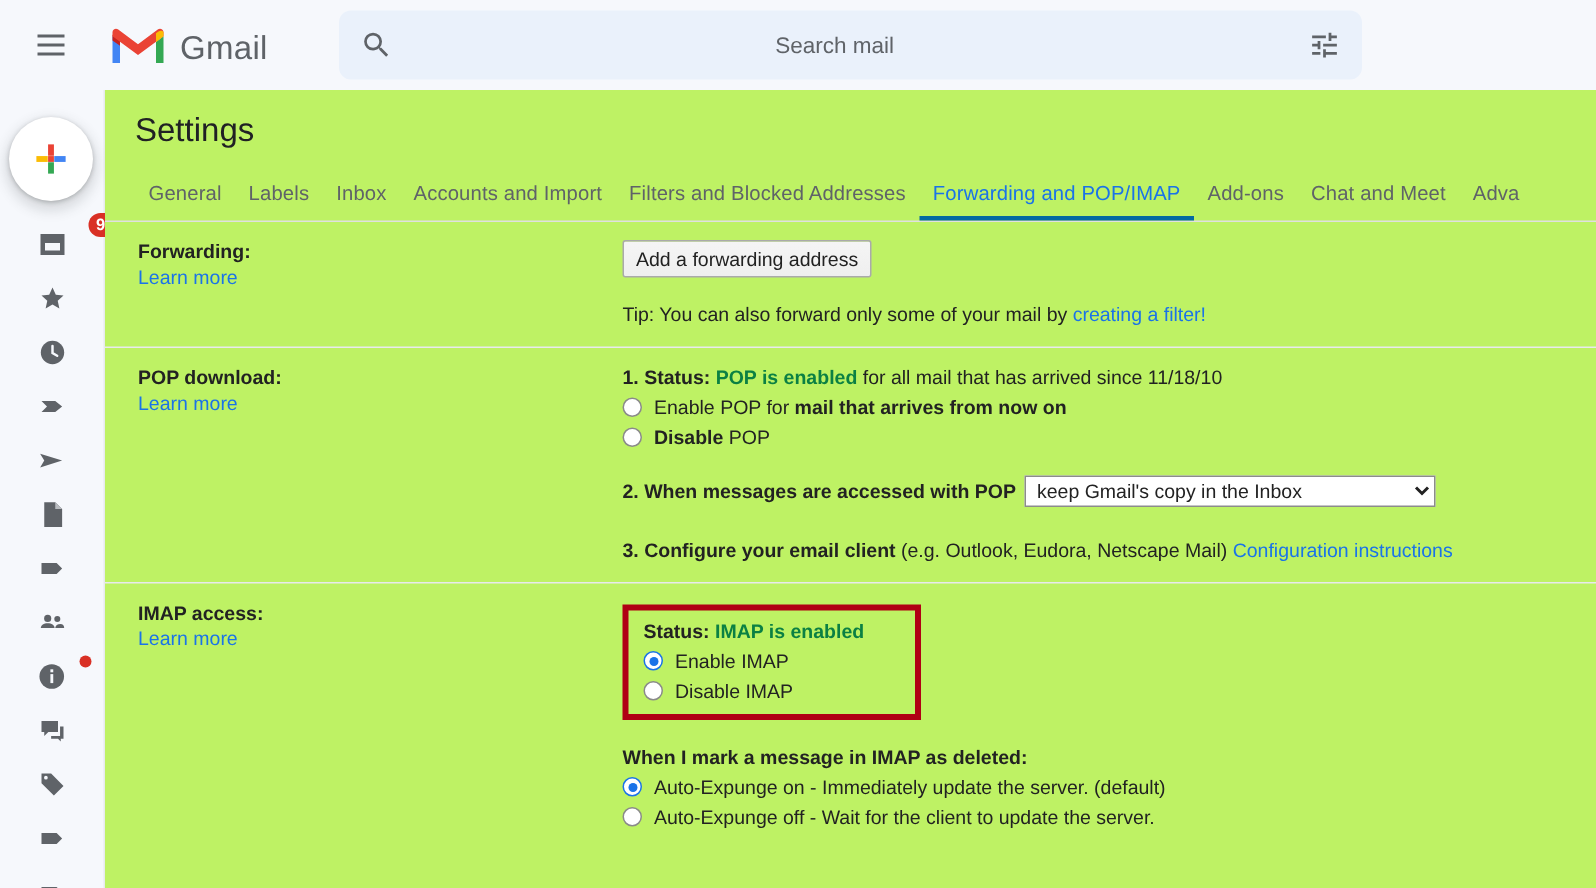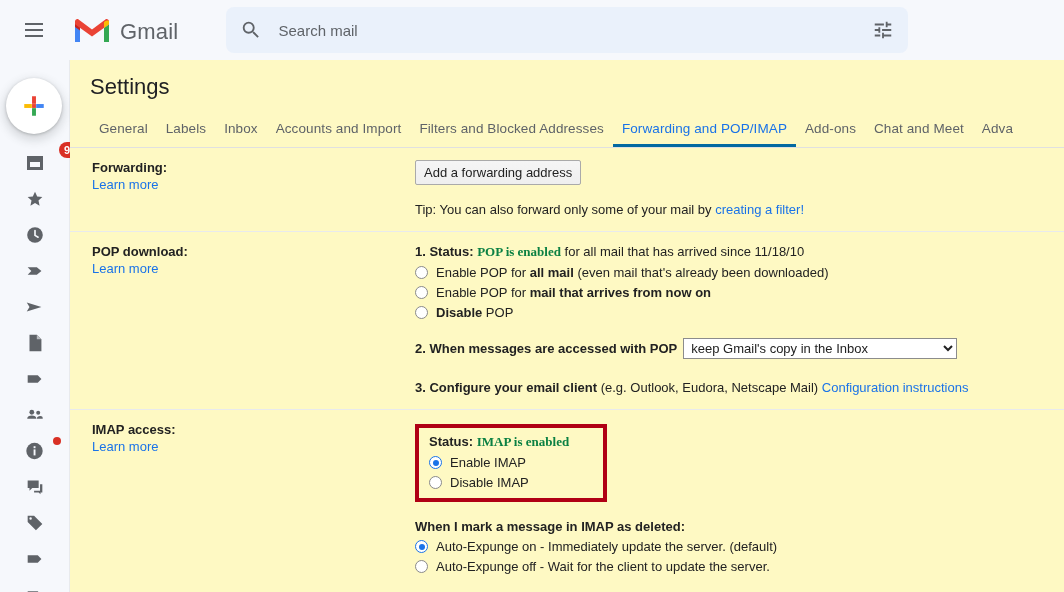--- a/index.html
+++ b/index.html
@@ -38,21 +38,21 @@
     width: 682px; height: 46px;
     background: #eaf1fb;
     border-radius: 8px;
     display: flex; align-items: center;
     position: relative;
   }
   .search-icon { margin-left: 14px; width: 22px; height: 22px; flex: 0 0 auto; }
   .search-input {
     border: 0; outline: 0; background: transparent;
     margin-left: 14px; font-size: 15px; color: #202124;
-    width: 560px; font-family: "Liberation Sans", sans-serif;
+    width: 560px; font-family: "Liberation Sans", sans-serif; text-align: center;
   }
   .search-input::placeholder { color: #5f6368; }
   .tune-icon {
     position: absolute; right: 14px; top: 12px;
     width: 22px; height: 22px; cursor: pointer;
   }
 
   
   .rail {
     position: absolute; top: 60px; left: 0;
@@ -84,21 +84,21 @@
     position: absolute; left: 30px; top: -2px;
     width: 8px; height: 8px; border-radius: 50%;
     background: #d93025;
   }
   .ico-holder { position: relative; width: 24px; height: 24px; }
 
   
   .main {
     position: absolute; top: 60px; left: 70px;
     width: 994px; height: 532px;
-    background: #fef9c3; overflow: hidden;
+    background: #bef264; overflow: hidden;
   }
   .settings-title {
     font-size: 22px; color: #202124;
     padding: 14px 0 0 20px; font-weight: normal;
     margin: 0; height: 49px;
   }
   .tabs {
     height: 39px; border-bottom: 1px solid #e0e0e0;
     display: flex; align-items: flex-end; padding-left: 20px;
     font-size: 13.5px;
@@ -134,21 +134,21 @@
     border: 1px solid #8a8a8a; background: #fff;
     margin-right: 8px; flex: 0 0 auto; cursor: pointer;
     position: relative;
   }
   .radio.on { border: 1px solid #1a73e8; }
   .radio.on::after {
     content: ""; position: absolute;
     left: 2.5px; top: 2.5px; width: 6px; height: 6px;
     border-radius: 50%; background: #1a73e8;
   }
-  .green { color: #0b8043; font-weight: bold; font-family: Liberation Serif, serif; }
+  .green { color: #0b8043; font-weight: bold; }
   .b { font-weight: bold; }
   .selrow { display: flex; align-items: center; margin-top: 18px; }
   select.dd {
     font-family: "Liberation Sans", sans-serif;
     font-size: 13px; color: #222;
     margin-left: 6px; width: 274px; height: 21px;
     border: 1px solid #8c8c8c; background: #fff;
     padding-left: 3px;
   }
   .step3 { margin-top: 19px; }
@@ -333,24 +333,20 @@
     <div class="row" style="margin-top:14px">
       <div class="lcol">
         <div class="lbl">POP download:</div>
         <div class="lnk">Learn more</div>
       </div>
       <div class="rcol">
         <div>
           <span class="b">1. Status: </span><span class="green">POP is enabled</span><span> for all mail that has arrived since 11/18/10</span>
         </div>
 
-        <div class="optline">
-          <span class="radio"></span>
-          <span><span>Enable POP for </span><span class="b">all mail</span><span> (even mail that's already been downloaded)</span></span>
-        </div>
         <div class="optline">
           <span class="radio"></span>
           <span><span>Enable POP for </span><span class="b">mail that arrives from now on</span><span></span></span>
         </div>
         <div class="optline">
           <span class="radio"></span>
           <span><span></span><span class="b">Disable</span><span> POP</span></span>
         </div>
 
         <div class="selrow">

